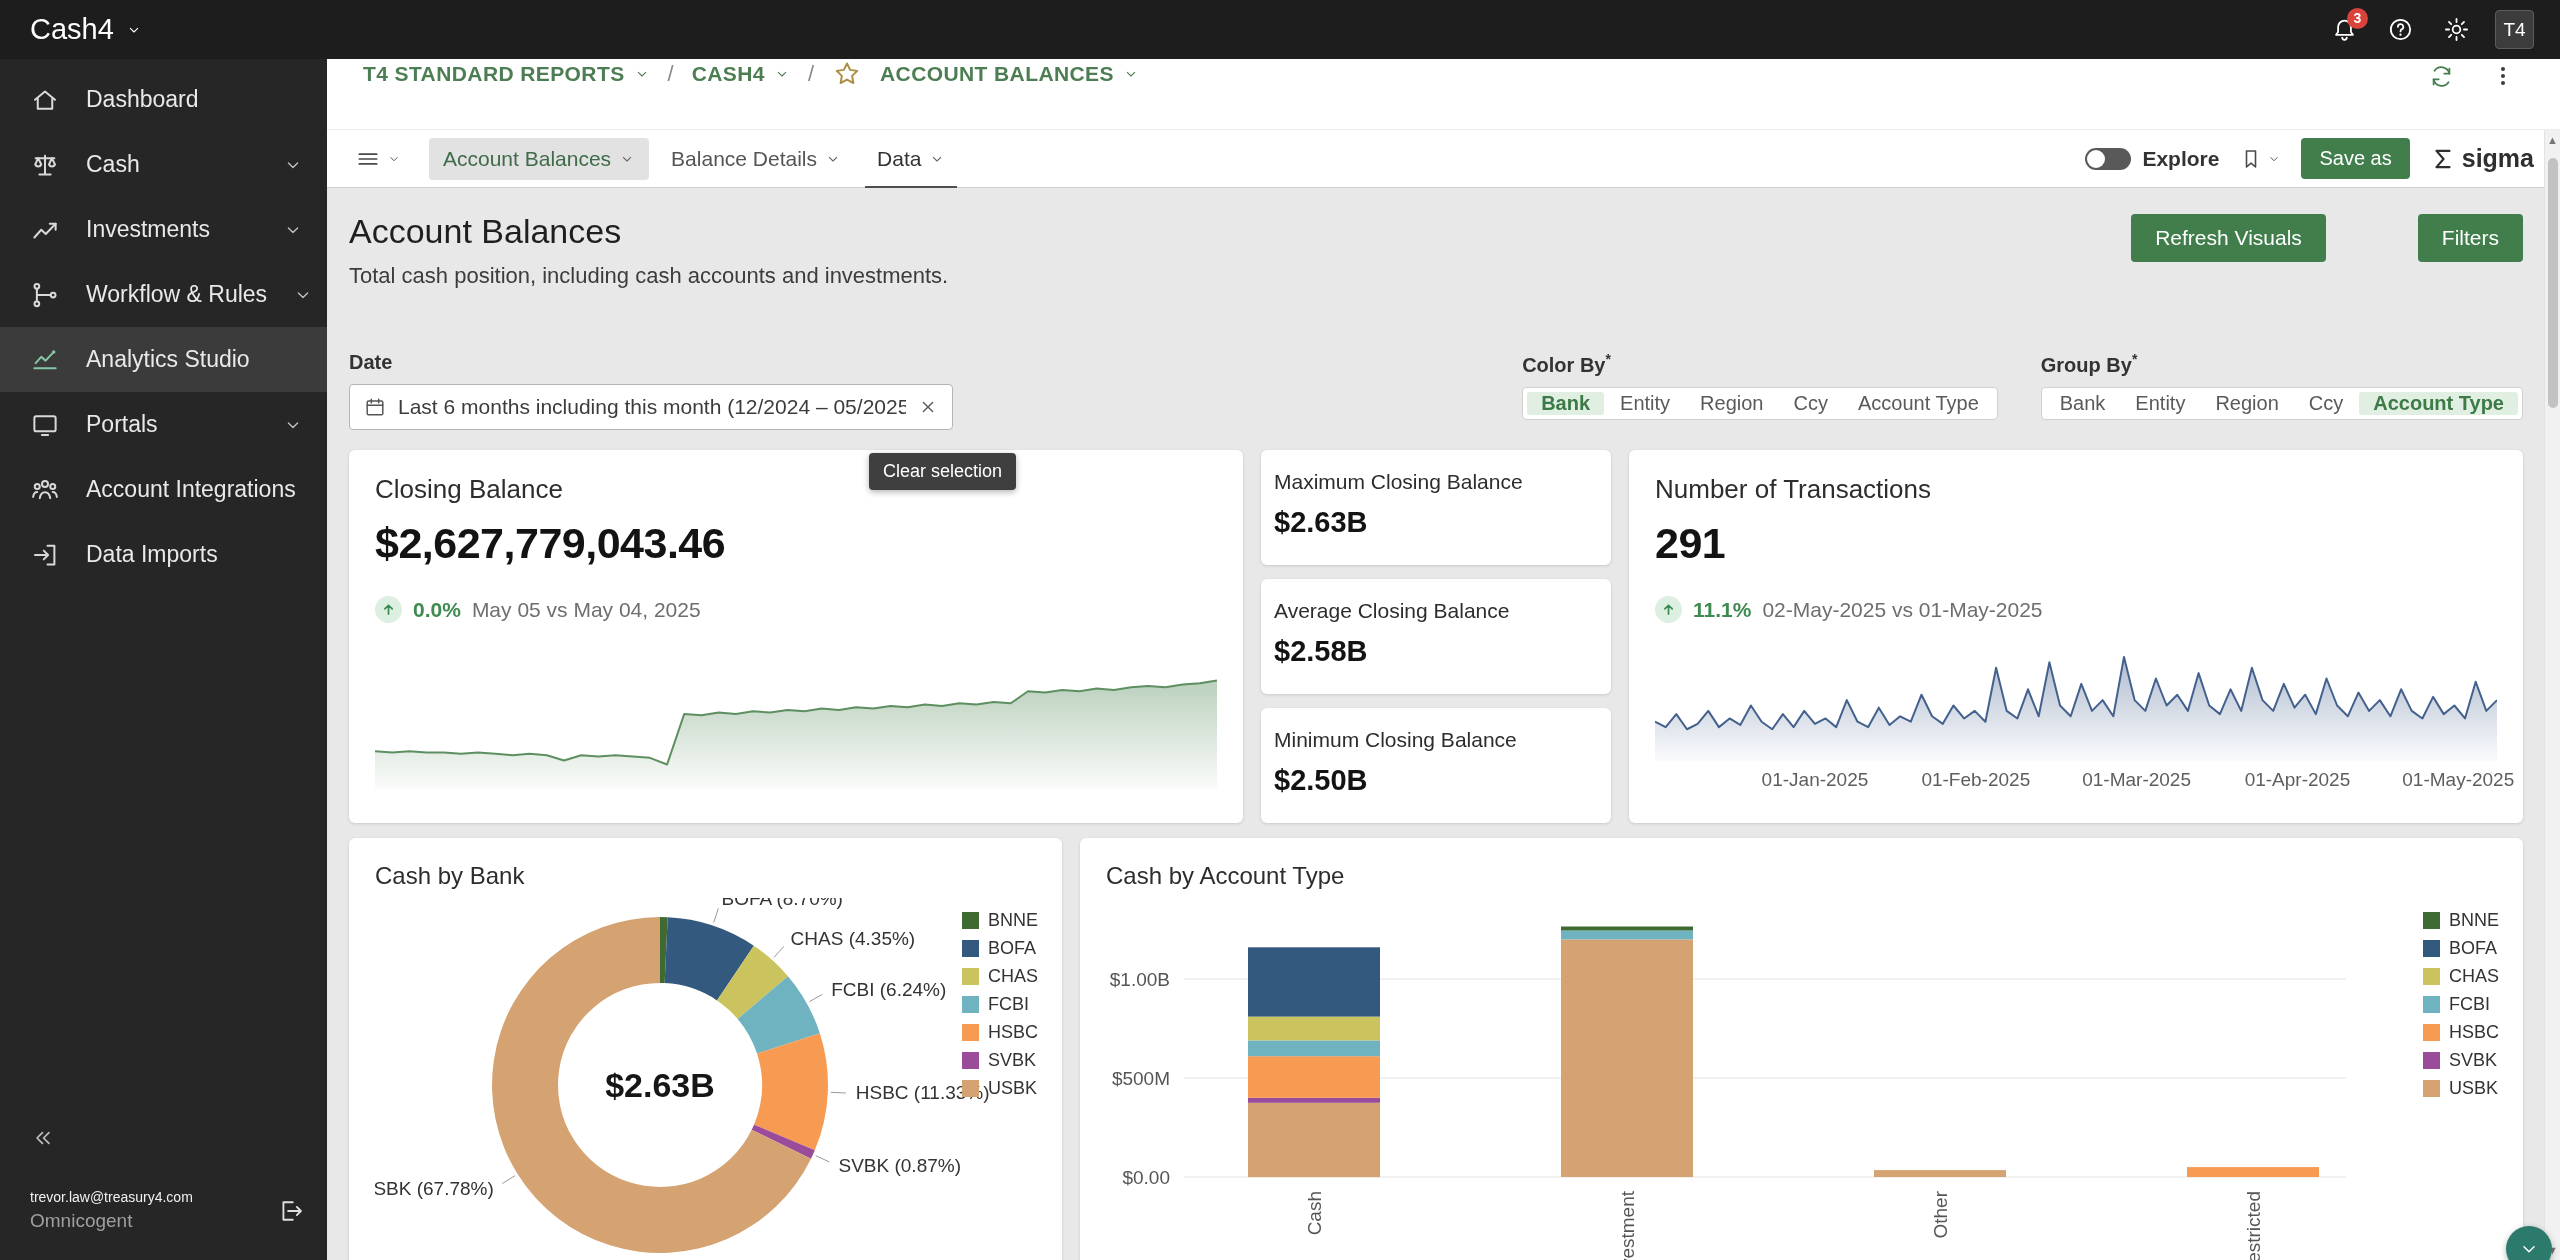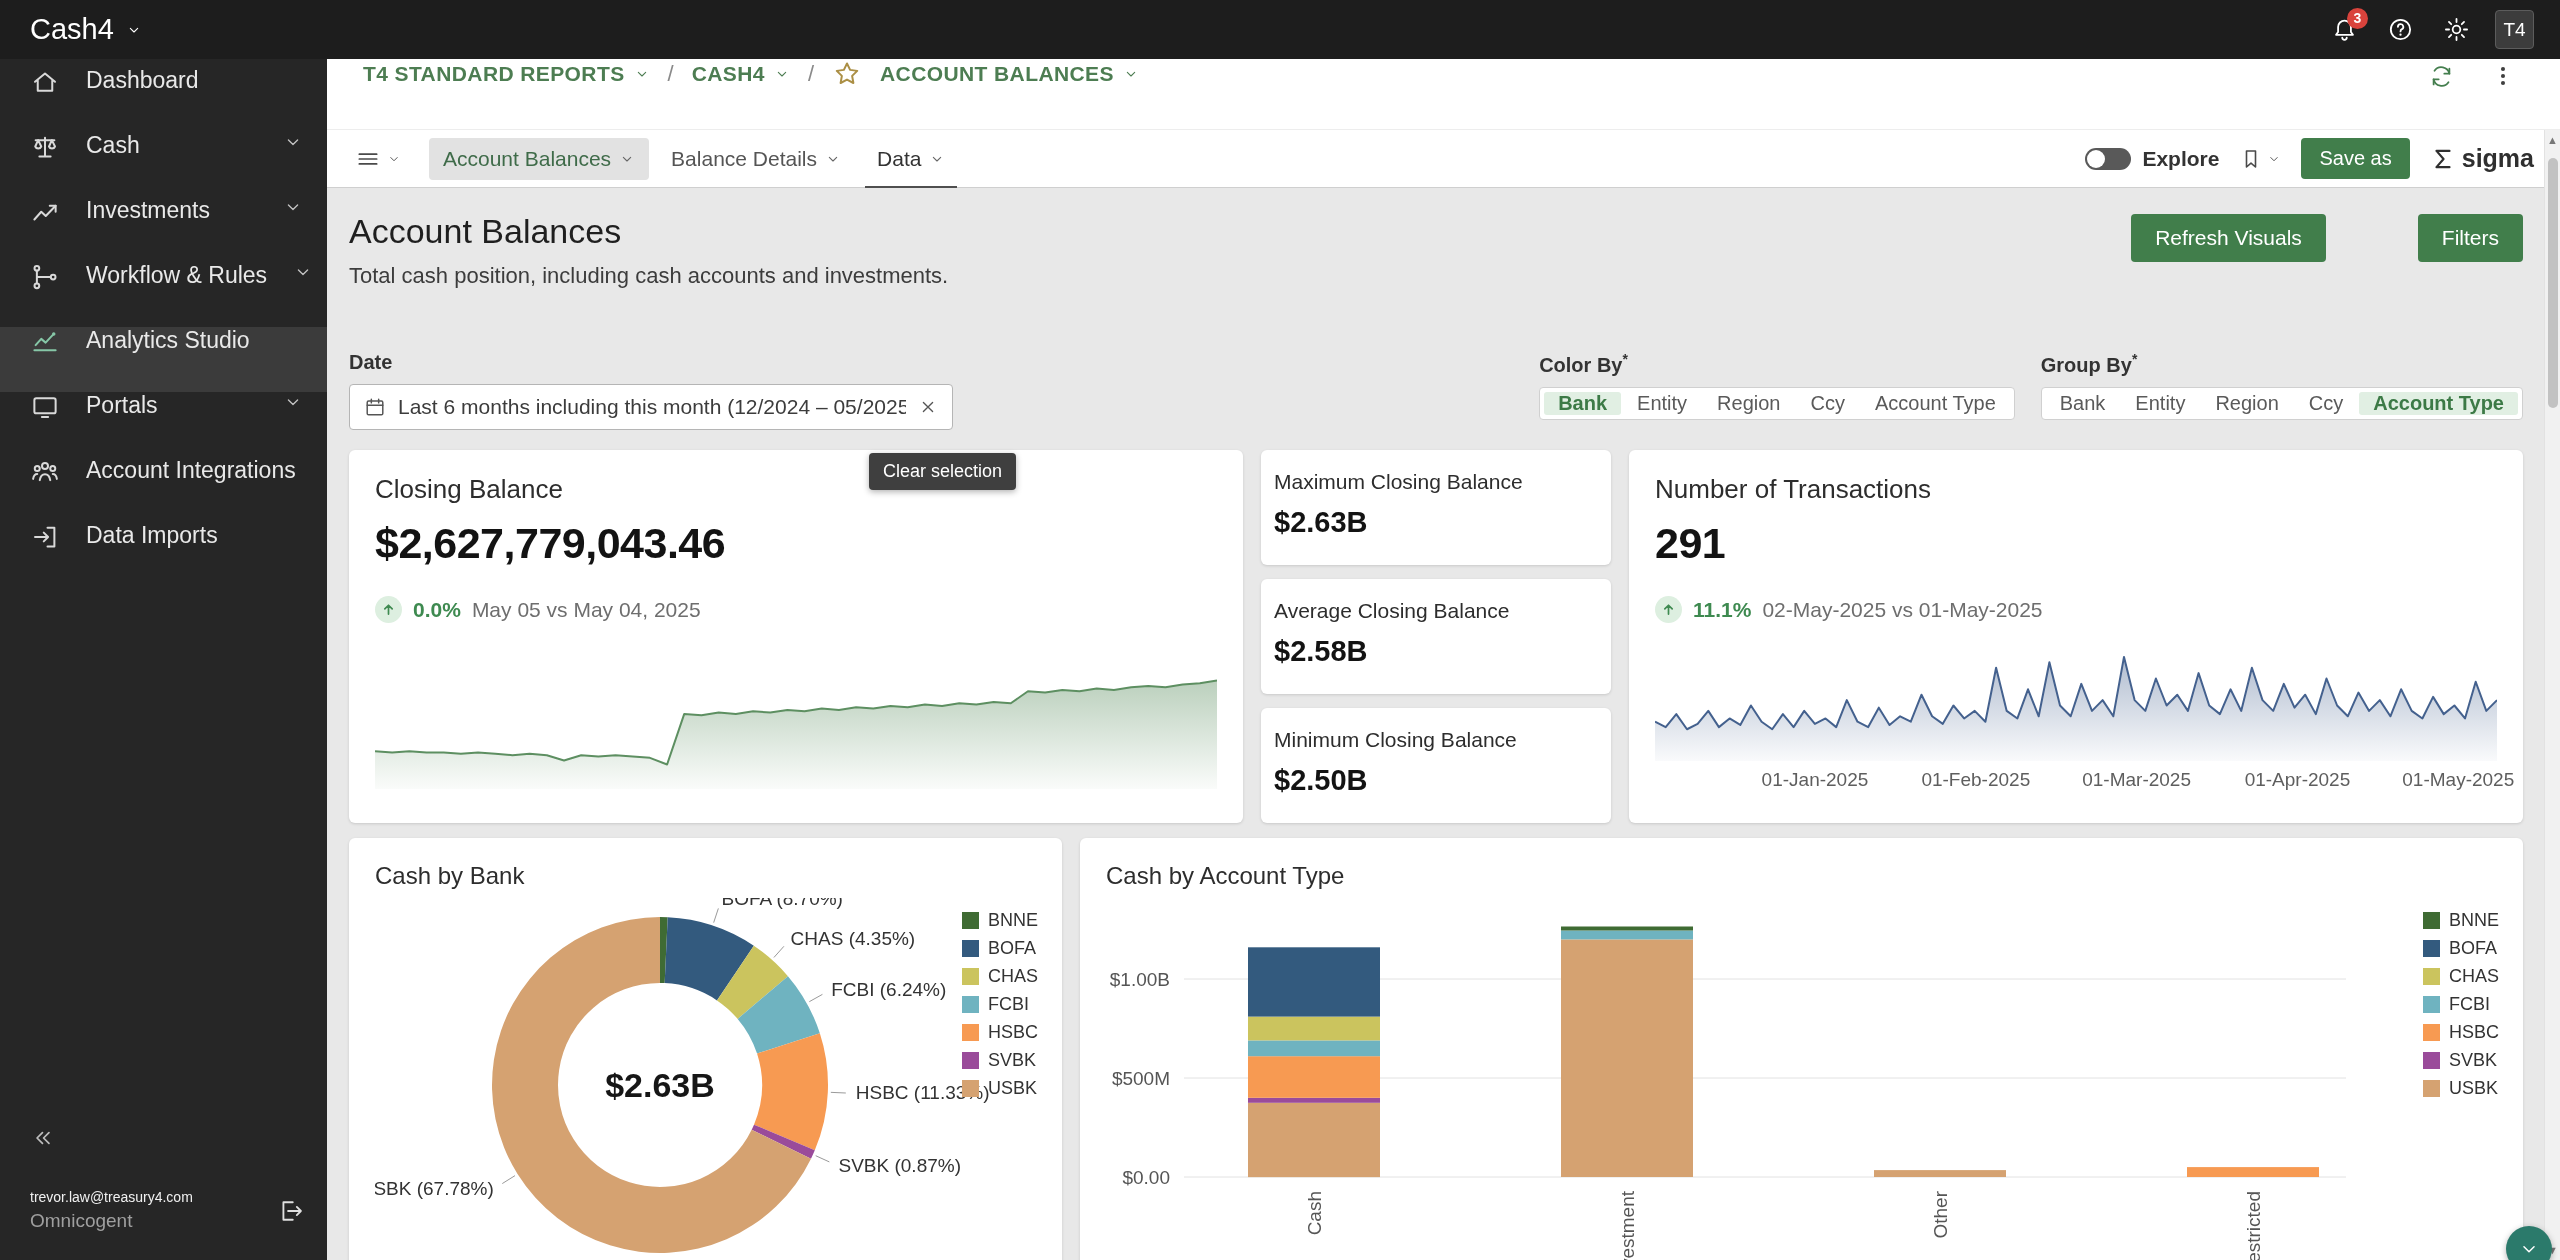--- a/index.html
+++ b/index.html
@@ -10,21 +10,21 @@
 .topbar{height:59px;background:#1d1d1d;display:flex;align-items:center;justify-content:space-between;padding:0 26px 0 30px;flex:0 0 auto}
 .brand{color:#fff;font-size:29px;font-weight:500;display:flex;align-items:center;gap:12px;cursor:pointer}
 .top-right{display:flex;align-items:center;gap:22px}
 .icon-btn{position:relative;color:#fff;width:34px;height:34px;display:flex;align-items:center;justify-content:center}
 .badge{position:absolute;top:-5px;right:-7px;background:#d9433c;color:#fff;font-size:14px;font-weight:700;min-width:21px;height:21px;border-radius:11px;display:flex;align-items:center;justify-content:center;padding:0 4px}
 .avatar{width:39px;height:39px;background:#3c3c3c;border:1px solid #5c5c5c;border-radius:4px;color:#fff;font-size:19px;display:flex;align-items:center;justify-content:center;cursor:pointer}
 
 .body{flex:1;display:flex;min-height:0}
 .sidebar{width:327px;background:#262626;display:flex;flex-direction:column;flex:0 0 auto}
 .side-items{flex:1;padding-top:8px}
-.side-item{height:65px;display:flex;padding:0 24px 0 30px;color:#e9e9e9;cursor:pointer;gap:26px}
+.side-item{height:65px;display:flex;align-items:center;padding:0 24px 0 30px;color:#e9e9e9;cursor:pointer;gap:26px}
 .side-item.active{background:#3b3b3b}
 .side-icon{color:#d9d9d9}
 .side-icon.teal{color:#86c7a7}
 .side-label{font-size:23px;flex:1;white-space:nowrap}
 .side-chev{color:#c2c2c2}
 .side-bottom{padding:0 0 14px 0}
 .collapse-btn{color:#bdbdbd;padding:10px 30px;display:flex}
 .user-row{display:flex;align-items:center;justify-content:space-between;padding:16px 22px 14px 30px;margin-top:12px}
 .user-email{font-size:14px;color:#f0f0f0}
 .user-org{font-size:19px;color:#9f9f9f;margin-top:5px}
@@ -68,21 +68,21 @@
 .filter-row{display:flex;align-items:flex-start;margin-top:62px}
 .f-label{font-size:20px;font-weight:700;color:#333;margin-bottom:10px}
 .f-label sup{font-size:14px}
 .date-ctl{display:flex;align-items:center;width:604px;height:46px;background:#fff;border:1px solid #b5b5b5;border-radius:4px;padding:0 14px;gap:12px;cursor:pointer}
 .date-ctl .ic{color:#555}
 .date-value{font-size:21px;color:#3c3c3c;flex:1;white-space:nowrap;overflow:hidden}
 .date-clear{color:#666;display:flex}
 .date-group{position:relative}
 .tooltip{position:absolute;left:520px;top:102px;background:#3f3f3f;color:#fff;font-size:18px;padding:8px 14px;border-radius:4px;white-space:nowrap;box-shadow:0 2px 6px rgba(0,0,0,.3);z-index:9}
 .colorby-group{margin-left:auto}
-.groupby-group{margin-left:26px}
+.groupby-group{margin-left:43px}
 .seg-group{display:flex;align-items:center;background:#fff;border:1px solid #d0d0d0;border-radius:4px;padding:4px;gap:2px}
 .seg{padding:0 14px;font-size:20px;color:#5a5a5a;border-radius:3px;white-space:nowrap;cursor:pointer}
 .seg.selected{background:#e1efe3;color:#3c7a46;font-weight:700}
 
 .card{background:#fff;border-radius:6px;box-shadow:0 1px 3px rgba(0,0,0,.14)}
 .kpi-row{display:flex;gap:18px;margin-top:20px}
 .card-closing{width:894px;height:373px;padding:24px 26px}
 .mini-col{width:350px;display:flex;flex-direction:column;gap:14px}
 .mini-card{flex:1;padding:20px 13px}
 .card-tx{flex:1;height:373px;padding:24px 26px}

